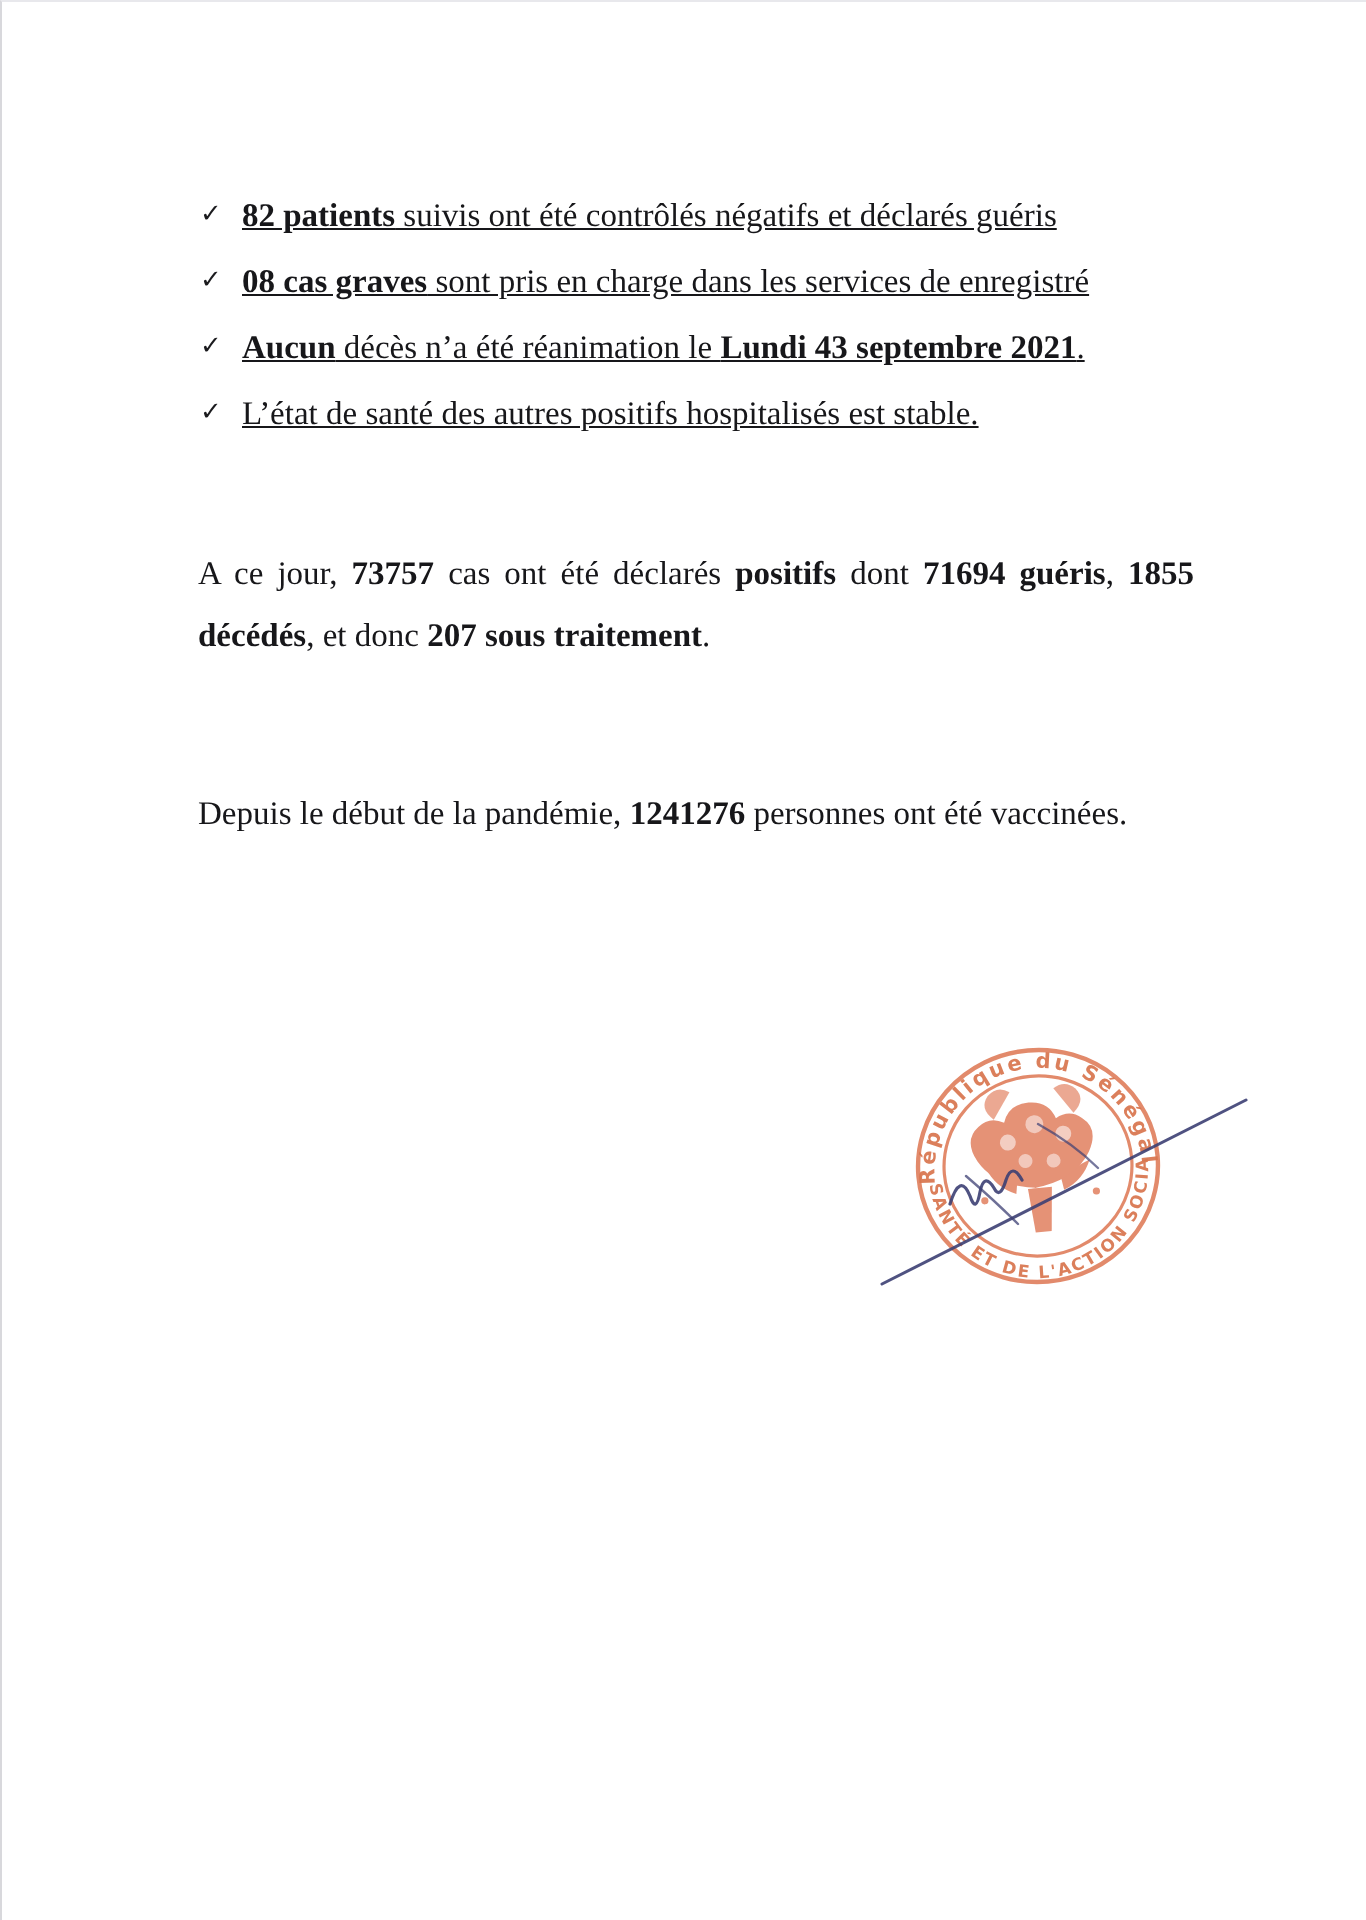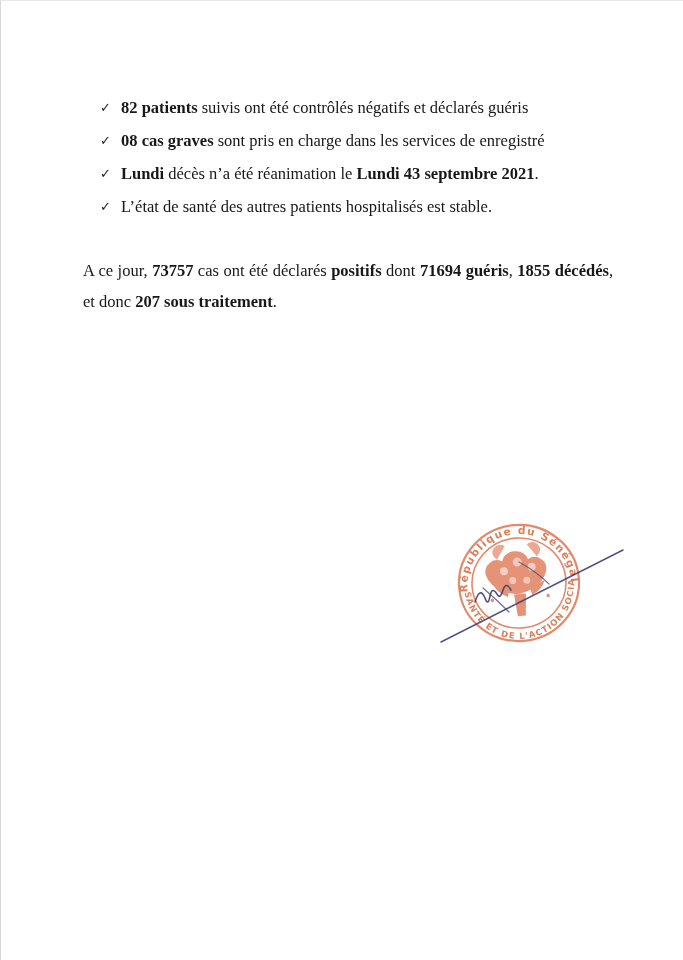--- a/index.html
+++ b/index.html
@@ -46,32 +46,33 @@
     position: absolute;
     left: 17px;
     top: 0;
     font-size: 13px;
     line-height: 29px;
     color: #1b1b1e;
     font-family: "DejaVu Sans", sans-serif;
   }
   .bullet-item .line-inner {
     display: block;
+    text-decoration: underline;
   }
   .bullet-item b {
     font-weight: bold;
   }
 
   
   .para {
     font-size: 16.5px;
     line-height: 31px;
     text-align: justify;
     text-justify: inter-word;
-    margin: 0;
+    margin: 16px;
   }
   .para b { font-weight: bold; }
 
   .spacer-lg { height: 30px; }
   .spacer-md { height: 26px; }
 
   
   .stamp-area {
     position: absolute;
     left: 432px;
@@ -116,36 +117,37 @@
       <li class="bullet-item">
         <span class="check-icon">✓</span>
         <span class="line-inner">
           <b>08 cas graves</b><span> sont pris en charge dans les services de enregistré</span>
         </span>
       </li>
 
       <li class="bullet-item">
         <span class="check-icon">✓</span>
         <span class="line-inner">
-          <b>Lundi</b><span> décès n’a été réanimation le </span><b>Lundi 43 septembre 2021</b><span>.</span>
+          <b>Aucun</b><span> décès n’a été réanimation le </span><b>Lundi 43 septembre 2021</b><span>.</span>
         </span>
       </li>
 
       <li class="bullet-item">
         <span class="check-icon">✓</span>
-        <span class="line-inner">L’état de santé des autres patients hospitalisés est stable.</span>
+        <span class="line-inner">L’état de santé des autres positifs hospitalisés est stable.</span>
       </li>
     </ul>
 
     <div class="spacer-lg"></div>
 
     <p class="para"><span>A ce jour, </span><b>73757</b><span> cas ont été déclarés </span><b>positifs</b><span> dont </span><b>71694 guéris</b><span>, </span><b>1855 décédés</b><span>, et donc </span><b>207 sous traitement</b><span>.</span></p>
 
     <div class="spacer-md"></div>
 
+    <p class="para"><span>Depuis le début de la pandémie, </span><b>1241276</b><span> personnes ont été vaccinées.</span></p>
 
     <div class="spacer-md"></div>
 
 
   </div>
 
   <div class="stamp-area">
 
     <div class="stamp">
       <svg width="144" height="130" viewBox="0 0 144 130" xmlns="http://www.w3.org/2000/svg">

